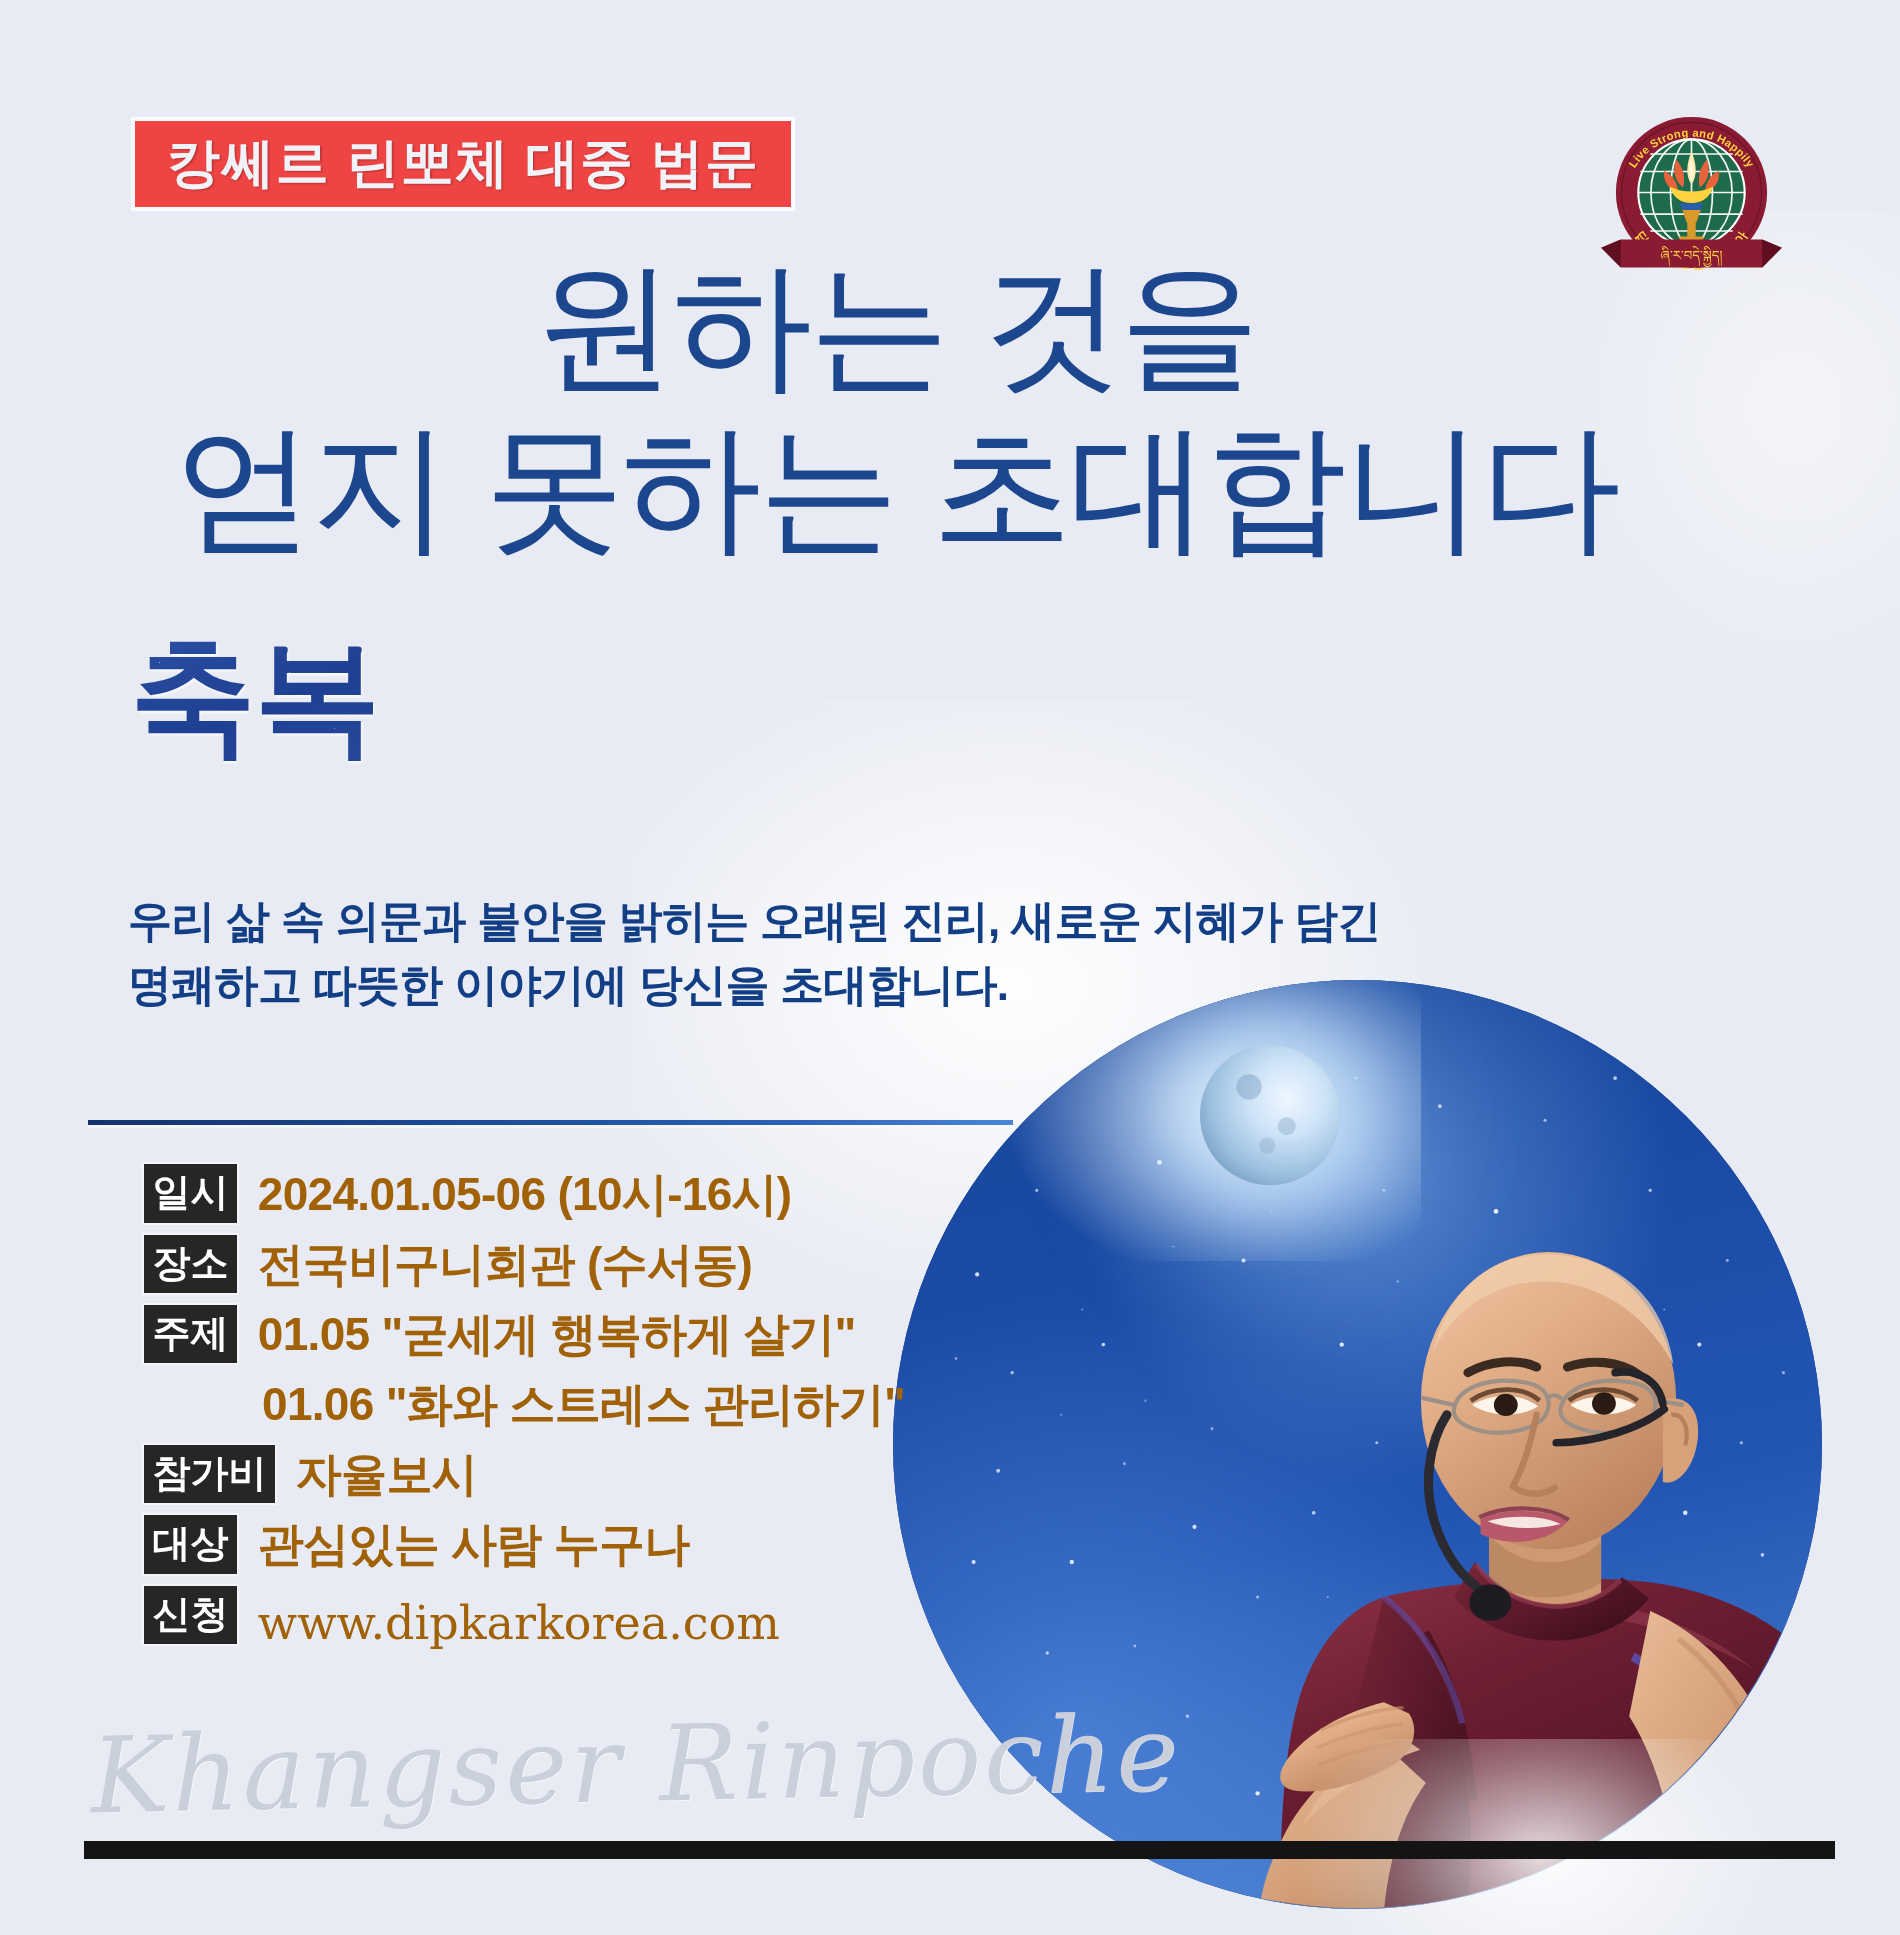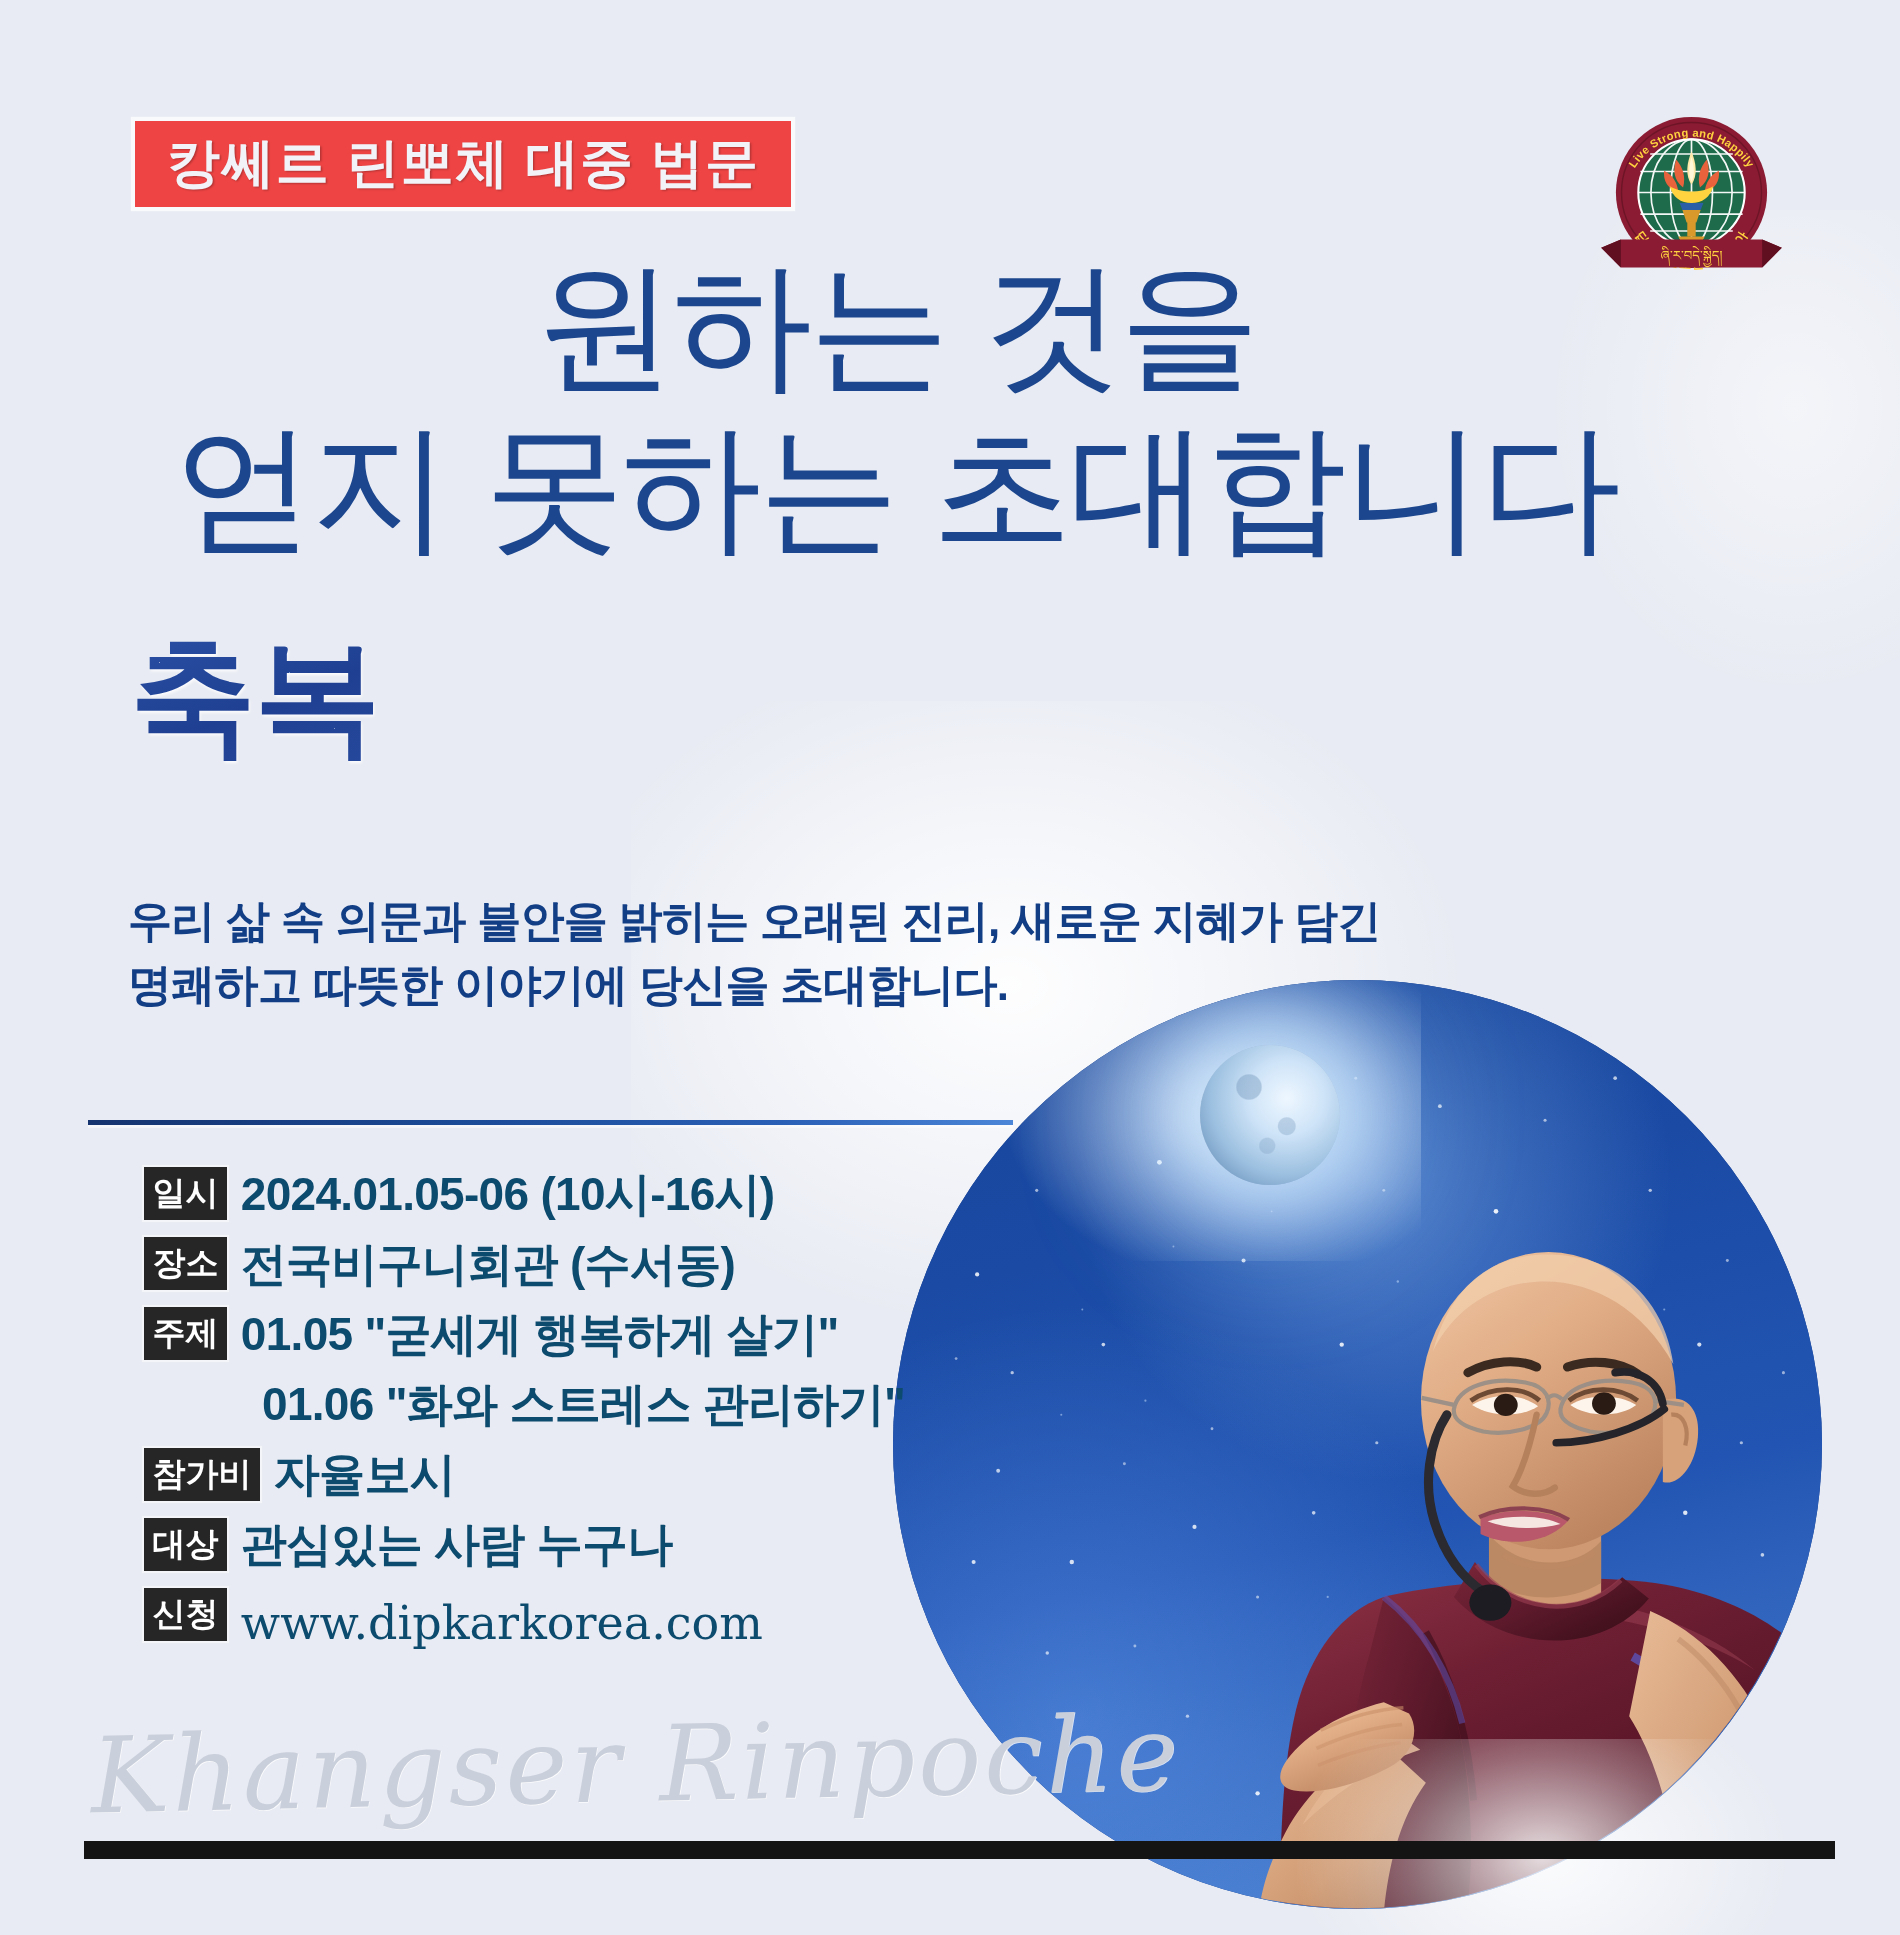--- a/index.html
+++ b/index.html
@@ -182,31 +182,31 @@
   .drow{
     display:flex;align-items:center;
     margin-bottom:11.2px;
     height:59px;
   }
   .drow.indent{padding-left:118px;}
   .dlabel{
     display:inline-block;
     background:#262626;
     color:#ffffff;
-    font-size:33px;
+    font-size:38px;
     font-weight:bold;
     line-height:1;
     padding:9px 8.4px 11.2px 8.4px;
-    margin-right:14px;
+    margin-right:21px;
     letter-spacing:0px;
     white-space:nowrap;
     box-shadow:0 0 0 2.1px rgba(255,255,255,0.5);
   }
   .dvalue{
-    color:#0c4a6e;
+    color:#a16207;
     font-size:46px;
     font-weight:bold;
     letter-spacing:-0.7px;
     line-height:1;
     white-space:nowrap;
   }
   .dvalue.url{
     font-family:"DejaVu Serif",serif;
     font-weight:normal;
     letter-spacing:0px;

